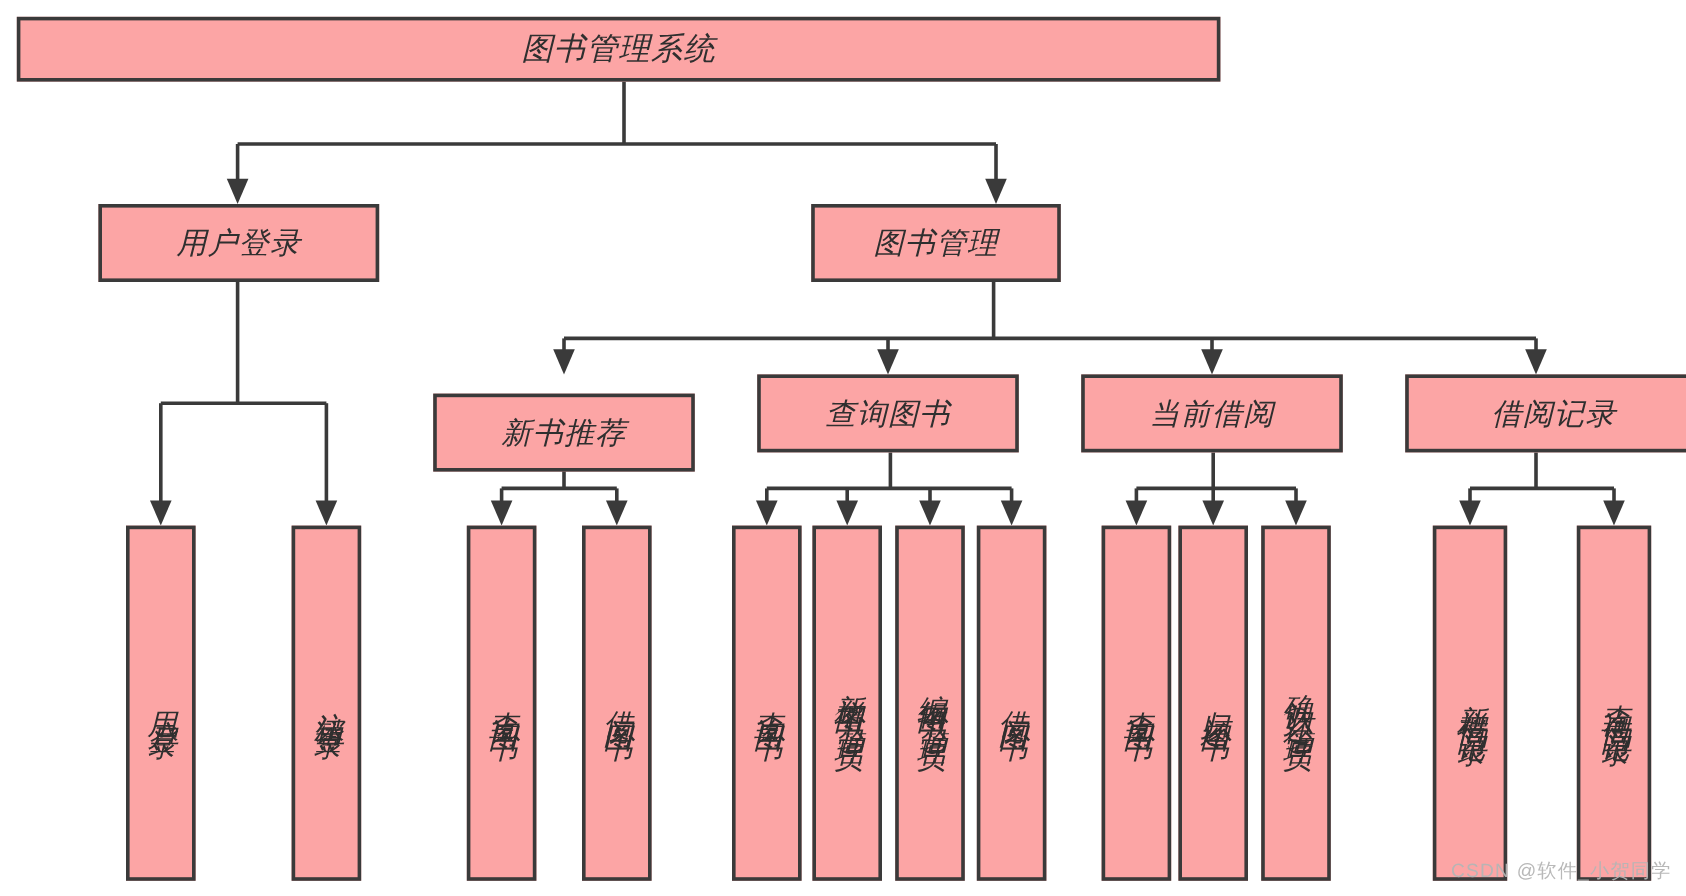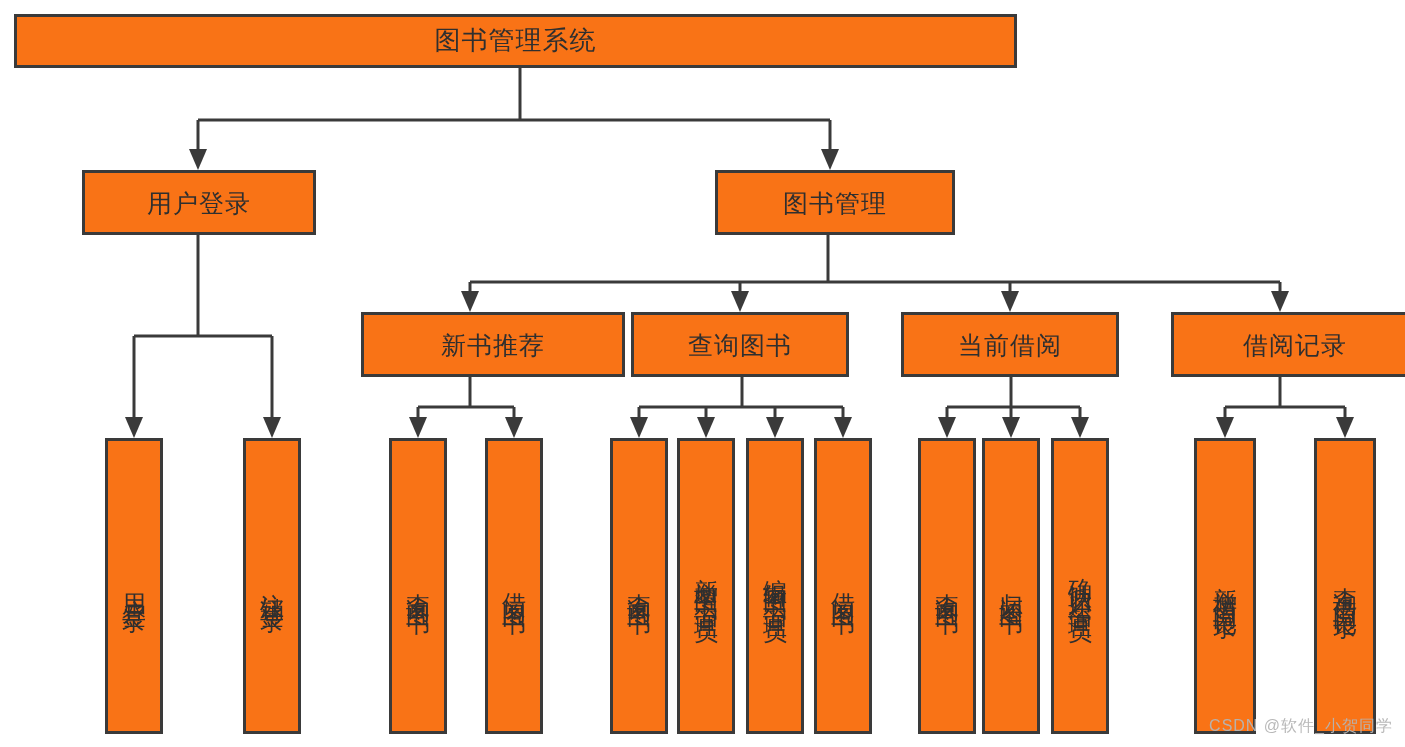--- a/index.html
+++ b/index.html
@@ -9,22 +9,22 @@
   .stage{
     position:relative; width:1405px; height:747px; overflow:hidden;
     background:var(--background);
     font-family:"Liberation Sans","DejaVu Sans",sans-serif;
   }
   .connectors{position:absolute;left:0;top:0;width:1405px;height:747px;}
   .connectors polyline{fill:none;stroke:var(--line);stroke-width:3;}
   .connectors polygon{fill:var(--line);stroke:none;}
   .box{
     position:absolute; box-sizing:border-box;
-    border:3px solid var(--line); background:#f97316;
-    display:flex; align-items:center; justify-content:center;
+    border:3px solid var(--line); background:#fca5a5;
+    display:flex; align-items:center; justify-content:center;font-style:italic;
   }
   .lbl{
     color:var(--text); font-size:25px; letter-spacing:1px; line-height:1.2;
     white-space:nowrap;
   }
   .root-lbl{font-size:26px;}
   .leaf .lbl{
     writing-mode:vertical-rl; text-orientation:mixed;
     font-size:24px; letter-spacing:6px; line-height:1; white-space:normal;
   }
@@ -115,25 +115,25 @@
     </g>
   </svg>
 
   <div class="box" style="left:14px;top:14px;width:1003px;height:54px">
     <span class="lbl root-lbl">图书管理系统</span>
   </div>
 
   <div class="box" style="left:82px;top:170px;width:234px;height:65px">
     <span class="lbl">用户登录</span>
   </div>
-  <div class="box" style="left:715px;top:170px;width:240px;height:65px">
+  <div class="box" style="left:676px;top:170px;width:208px;height:65px">
     <span class="lbl">图书管理</span>
   </div>
 
-  <div class="box" style="left:361px;top:312px;width:264px;height:65px">
+  <div class="box" style="left:361px;top:328px;width:218px;height:65px">
     <span class="lbl">新书推荐</span>
   </div>
   <div class="box" style="left:631px;top:312px;width:218px;height:65px">
     <span class="lbl">查询图书</span>
   </div>
   <div class="box" style="left:901px;top:312px;width:218px;height:65px">
     <span class="lbl">当前借阅</span>
   </div>
   <div class="box" style="left:1171px;top:312px;width:248px;height:65px">
     <span class="lbl">借阅记录</span>

